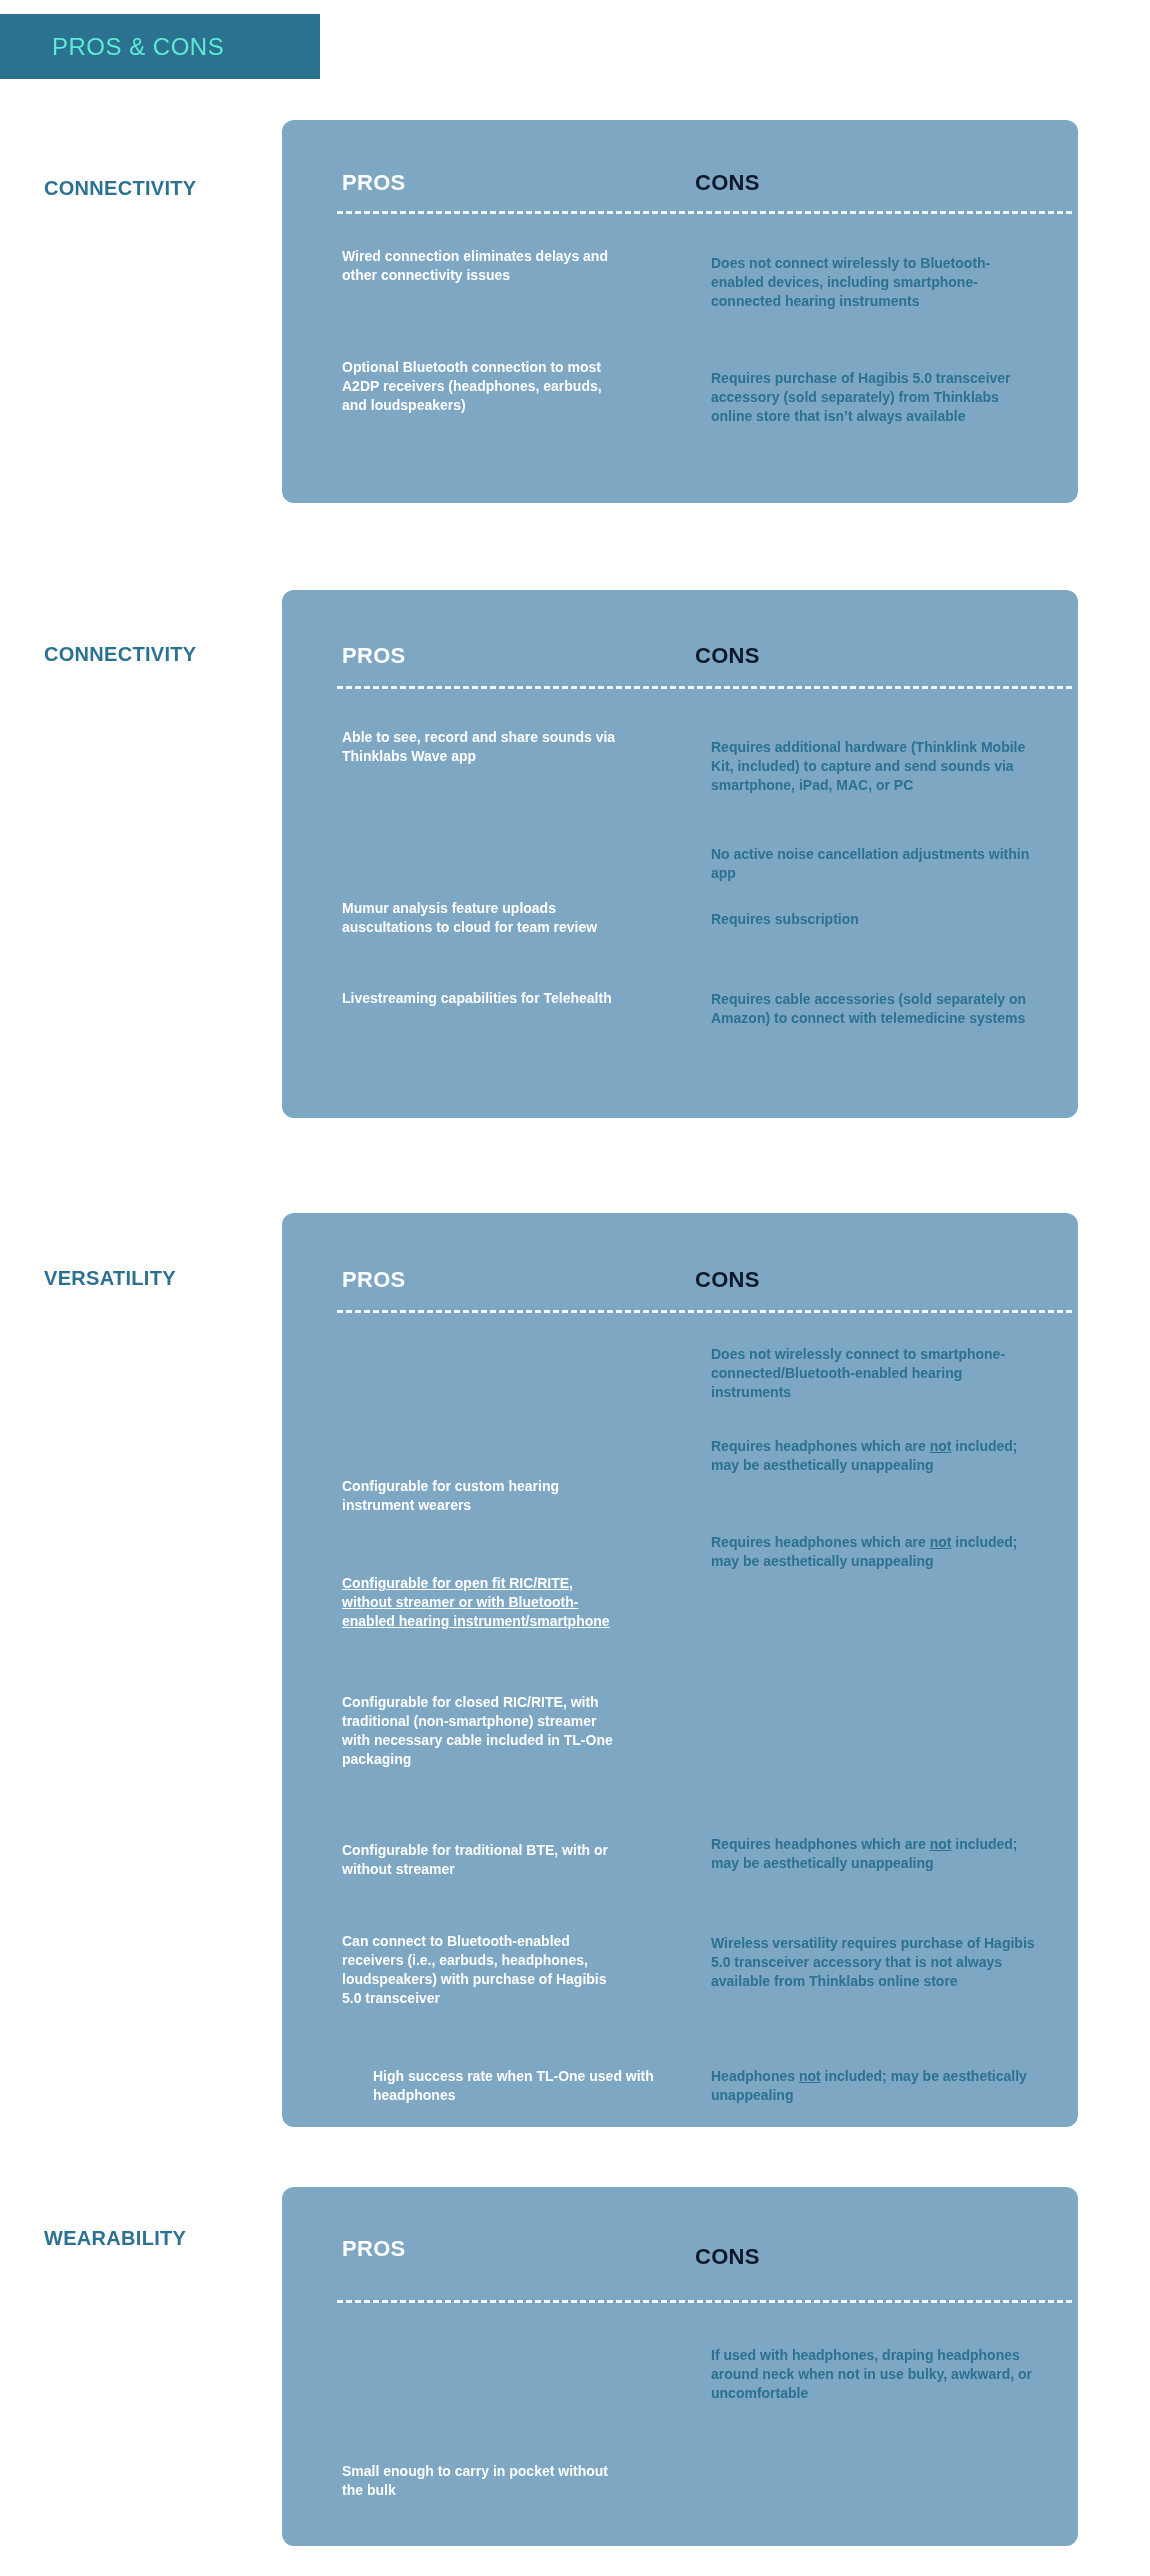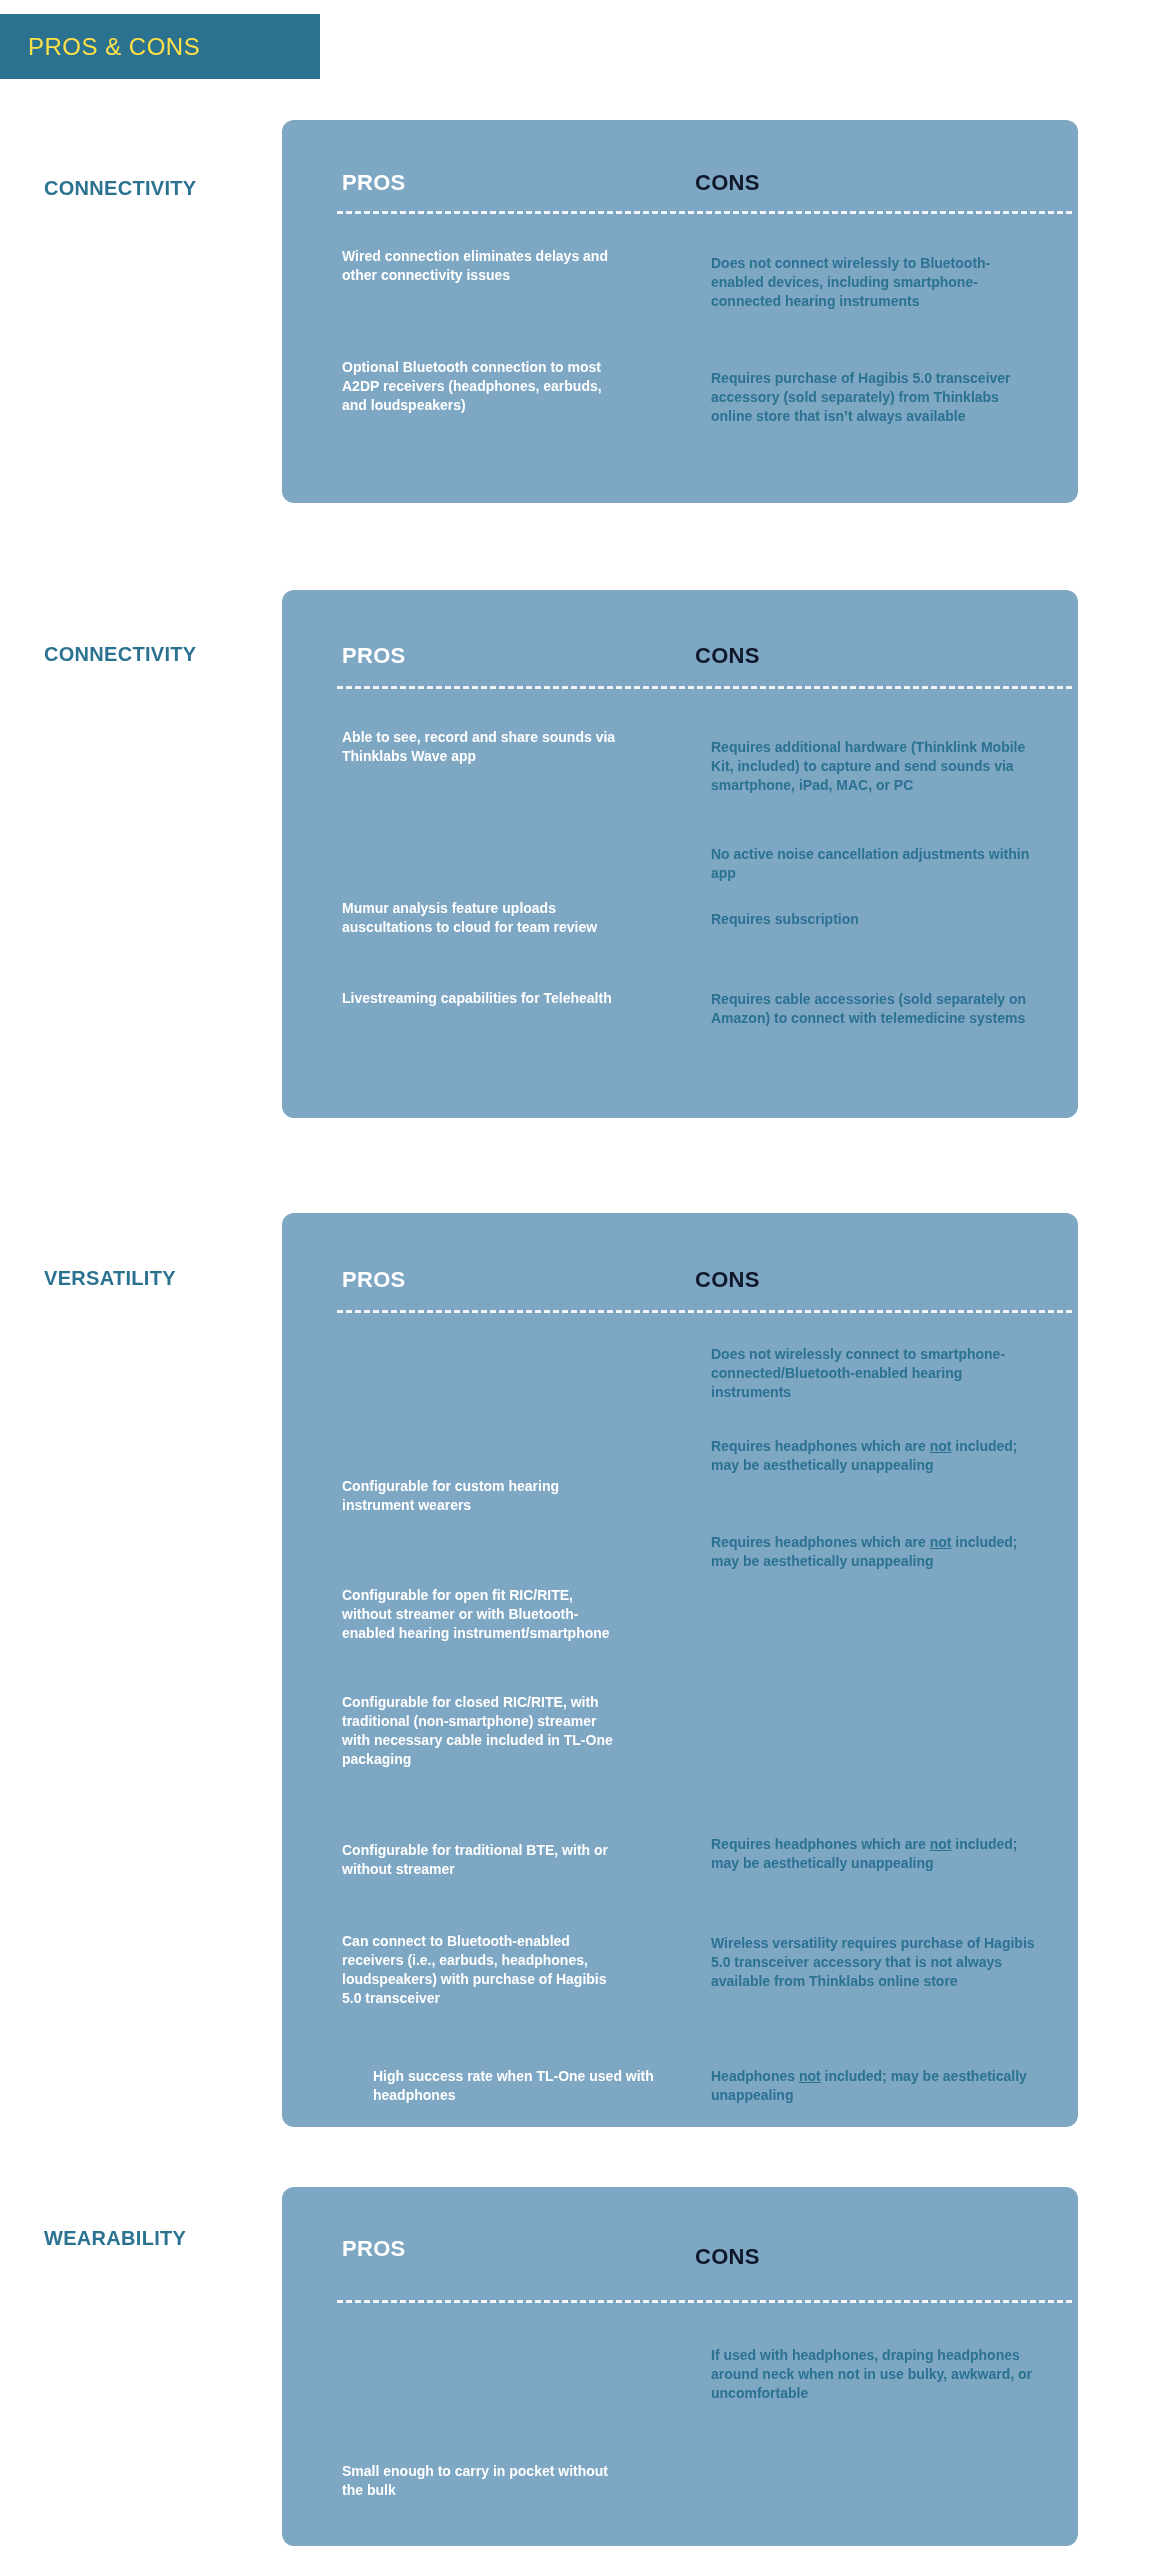--- a/index.html
+++ b/index.html
@@ -20,25 +20,25 @@
     position: absolute;
     left: 0;
     top: 14px;
     width: 320px;
     height: 65px;
     background: #2b7291;
     display: flex;
     align-items: center;
   }
   .title-bar-text {
-    color: #fde047;
+    color: #5eead4;
     font-size: 24px;
     font-weight: 400;
     letter-spacing: 0.5px;
-    padding-left: 28px;
+    padding-left: 52px;
   }
 
   
   .section {
     position: absolute;
     left: 0;
     width: 1151px;
   }
   .section-label {
     position: absolute;
@@ -152,21 +152,21 @@
 
 <div class="section" style="top:0;">
   <div class="section-label" style="top:1267px;">VERSATILITY</div>
   <div class="panel" style="top:1213px;height:914px;">
     <div class="panel-inner">
       <div class="col-head pros" style="top:54px;">PROS</div>
       <div class="col-head cons" style="top:54px;">CONS</div>
       <div class="divider" style="top:97px;"></div>
 
       <div class="item pros" style="top:264px;">Configurable for custom hearing instrument wearers</div>
-      <div class="item pros" style="top:373px;">Configurable for open fit RIC/RITE, without streamer or with Bluetooth- enabled hearing instrument/smartphone</div>
+      <div class="item pros" style="top:361px;text-decoration:underline;">Configurable for open fit RIC/RITE, without streamer or with Bluetooth- enabled hearing instrument/smartphone</div>
       <div class="item pros" style="top:480px;">Configurable for closed RIC/RITE, with traditional (non-smartphone) streamer with necessary cable included in TL-One packaging</div>
       <div class="item pros" style="top:628px;">Configurable for traditional BTE, with or without streamer</div>
       <div class="item pros" style="top:719px;">Can connect to Bluetooth-enabled receivers (i.e., earbuds, headphones, loudspeakers) with purchase of Hagibis 5.0 transceiver</div>
       <div class="item pros" style="top:854px;margin-left:31px;">High success rate when TL-One used with headphones</div>
 
       <div class="item cons" style="top:132px;">Does not wirelessly connect to smartphone-connected/Bluetooth-enabled hearing instruments</div>
       <div class="item cons" style="top:224px;">Requires headphones which are <u>not</u> included; may be aesthetically unappealing</div>
       <div class="item cons" style="top:320px;">Requires headphones which are <u>not</u> included; may be aesthetically unappealing</div>
       <div class="item cons" style="top:622px;">Requires headphones which are <u>not</u> included; may be aesthetically unappealing</div>
       <div class="item cons" style="top:721px;">Wireless versatility requires purchase of Hagibis 5.0 transceiver accessory that is not always available from Thinklabs online store</div>

